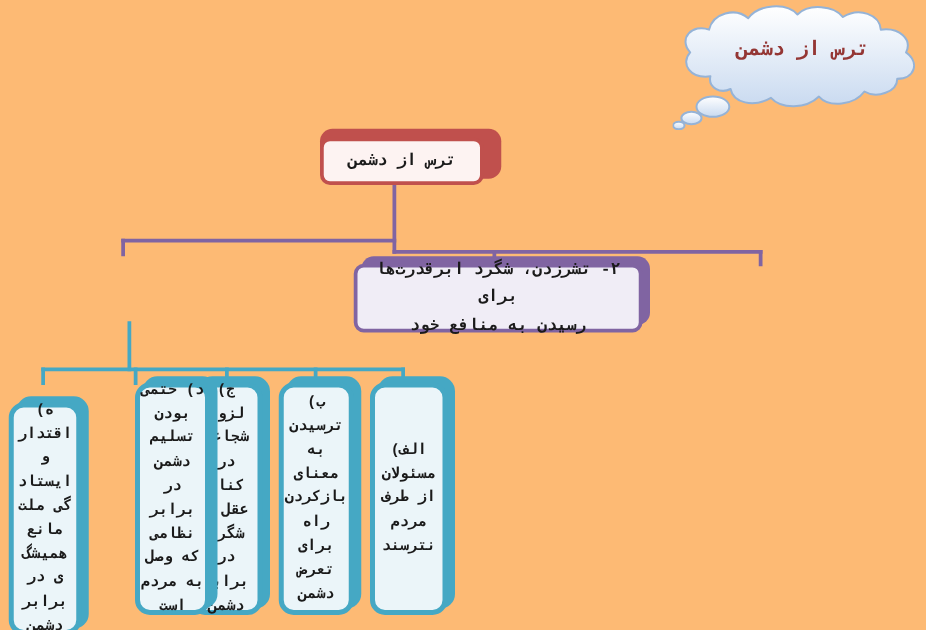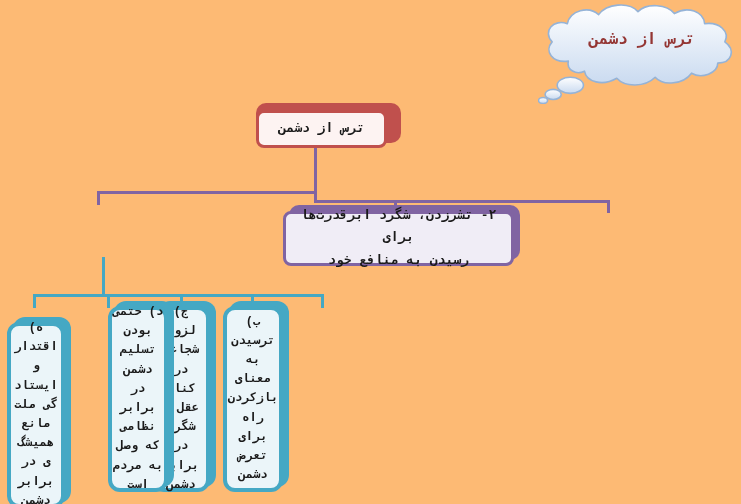--- a/index.html
+++ b/index.html
@@ -109,20 +109,28 @@
     <div class="back"></div>
     <div class="front" dir="rtl">ترس از دشمن</div>
   </div>
 
   <div class="node purple" id="b2">
     <div class="back"></div>
     <div class="front" dir="rtl">۲- تشرزدن، شگرد ابرقدرت‌ها برای
 رسیدن به منافع خود</div>
   </div>
 
+  <div class="node tealbox sub" id="s-a">
+    <div class="back"></div>
+    <div class="front" dir="rtl">الف)
+مسئولان
+از طرف
+مردم
+نترسند</div>
+  </div>
   <div class="node tealbox sub" id="s-b">
     <div class="back"></div>
     <div class="front" dir="rtl">ب)
 ترسیدن
 به معنای
 بازکردن
 راه برای
 تعرض
 دشمن</div>
   </div>

